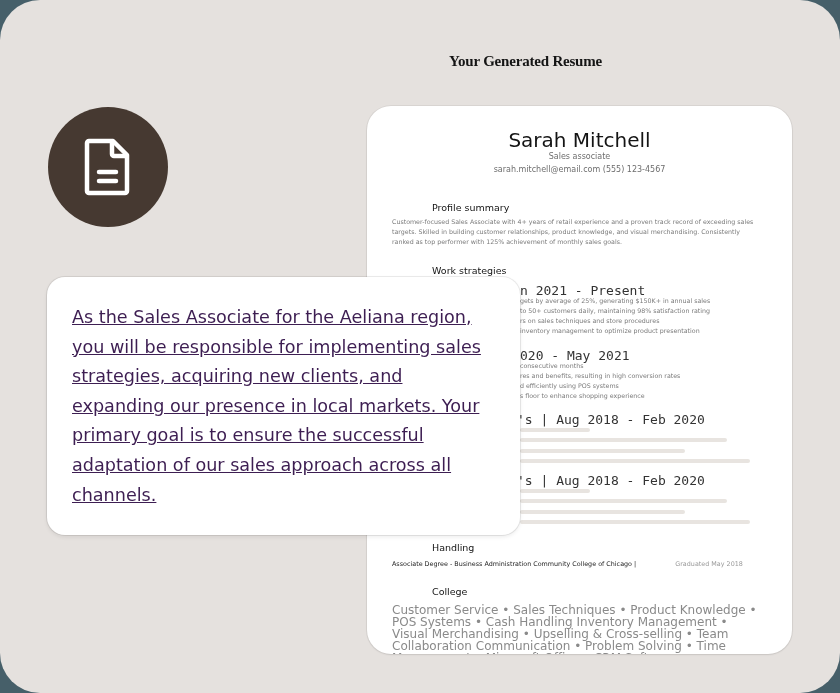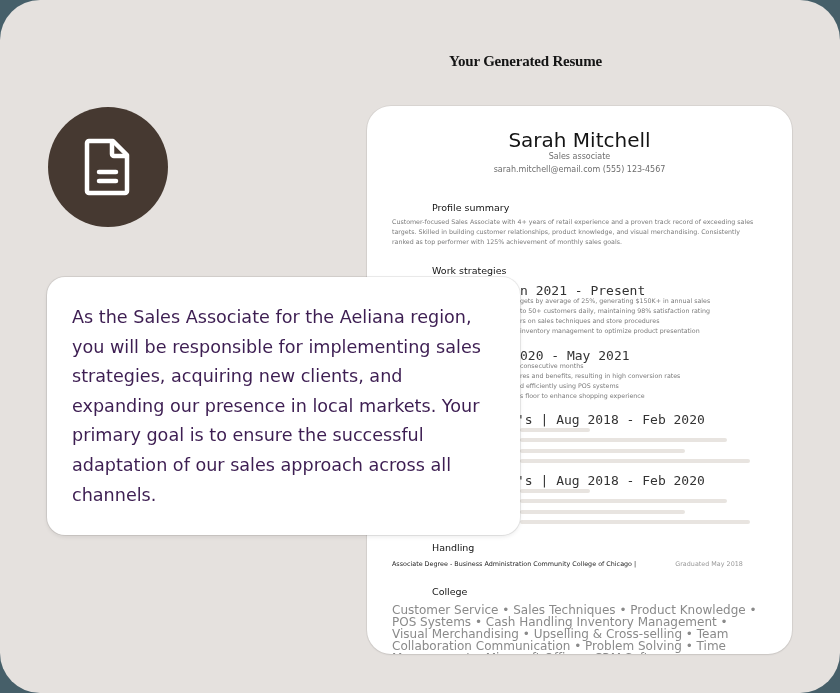--- a/index.html
+++ b/index.html
@@ -76,20 +76,21 @@
       background: #ffffff;
       border-radius: 18px;
       box-shadow: 0 0 0 1px rgba(0,0,0,0.08), 0 2px 4px rgba(0,0,0,0.08);
       box-sizing: border-box;
       padding: 26px 24px 0 25px;
     }
     .overlay-text {
       font-family: "DejaVu Sans", sans-serif;
       font-size: 17.6px; line-height: 29.6px; color: #3d1e52;
       margin: 0;
+      text-decoration: underline;
     }
   </style>
 </head>
 <body>
 
 <div class="canvas">
 
   <div class="heading">Your Generated Resume</div>
 
   <div class="icon-badge">

